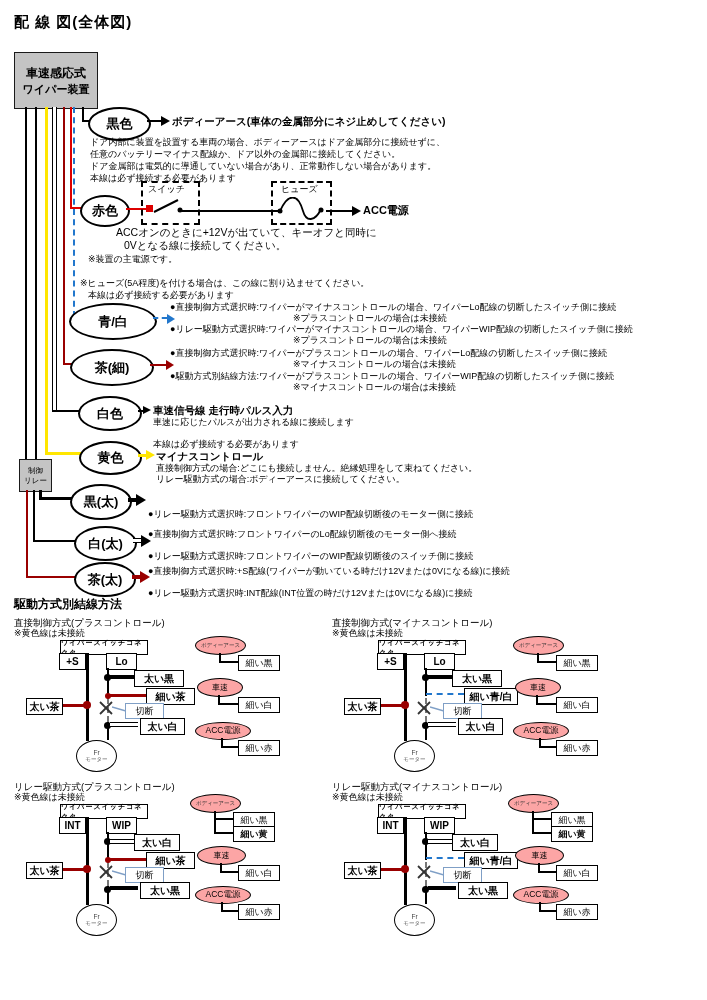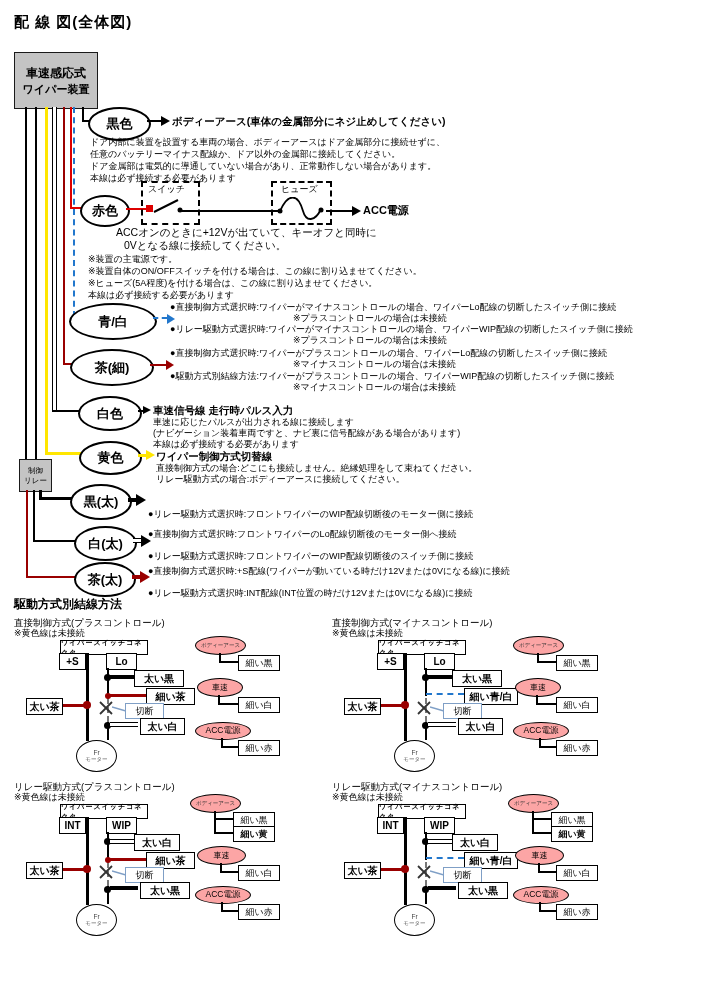--- a/index.html
+++ b/index.html
@@ -118,48 +118,46 @@
     <path d="M4,14 C12,-4 22,-4 27,14 C30,25 39,25 45,12" fill="none" stroke="#000" stroke-width="1.8"></path>
     <circle cx="4" cy="14" r="2.5" fill="#000"></circle>
     <circle cx="45" cy="13" r="2.5" fill="#000"></circle>
   </svg>
   <div class="ln" style="left:326px;top:210px;width:26px;height:2px;background:#000"></div>
   <div class="head" style="left:352px;top:206px;border-top:5px solid transparent;border-bottom:5px solid transparent;border-left:9px solid #000"></div>
   <div class="txt b" style="left:363px;top:204px;font-size:11px">ACC電源</div>
   <div class="txt" style="left:116px;top:226px;font-size:10.5px">ACCオンのときに+12Vが出ていて、キーオフと同時に</div>
   <div class="txt" style="left:124px;top:239px;font-size:10.5px">0Vとなる線に接続してください。</div>
   <div class="txt" style="left:88px;top:254px;font-size:9px">※装置の主電源です。</div>
-  <div class="txt" style="left:88px;top:266px;font-size:9px">※装置自体のON/OFFスイッチを付ける場合は、この線に割り込ませてください。</div>
-  <div class="txt" style="left:88px;top:278px;font-size:9px">※ヒューズ(5A程度)を付ける場合は、この線に割り込ませてください。</div>
+  <div class="txt" style="left:80px;top:278px;font-size:9px">※ヒューズ(5A程度)を付ける場合は、この線に割り込ませてください。</div>
   <div class="txt" style="left:88px;top:290px;font-size:9px">本線は必ず接続する必要があります</div>
 
   <div class="ln" style="left:153px;top:317px;width:14px;height:0;border-top:2.5px dashed #2277cc"></div>
   <div class="head" style="left:167px;top:314px;border-top:5px solid transparent;border-bottom:5px solid transparent;border-left:8px solid #2277cc"></div>
   <div class="txt" style="left:170px;top:302px;font-size:9px">●直接制御方式選択時:ワイパーがマイナスコントロールの場合、ワイパーLo配線の切断したスイッチ側に接続</div>
   <div class="txt" style="left:293px;top:313px;font-size:9px">※プラスコントロールの場合は未接続</div>
   <div class="txt" style="left:170px;top:324px;font-size:9px">●リレー駆動方式選択時:ワイパーがマイナスコントロールの場合、ワイパーWIP配線の切断したスイッチ側に接続</div>
   <div class="txt" style="left:293px;top:335px;font-size:9px">※プラスコントロールの場合は未接続</div>
 
   <div class="ln" style="left:150px;top:364px;width:16px;height:2px;background:#990000"></div>
   <div class="head" style="left:166px;top:360px;border-top:5px solid transparent;border-bottom:5px solid transparent;border-left:8px solid #990000"></div>
   <div class="txt" style="left:170px;top:348px;font-size:9px">●直接制御方式選択時:ワイパーがプラスコントロールの場合、ワイパーLo配線の切断したスイッチ側に接続</div>
   <div class="txt" style="left:293px;top:359px;font-size:9px">※マイナスコントロールの場合は未接続</div>
   <div class="txt" style="left:170px;top:371px;font-size:9px">●駆動方式別結線方法:ワイパーがプラスコントロールの場合、ワイパーWIP配線の切断したスイッチ側に接続</div>
   <div class="txt" style="left:293px;top:382px;font-size:9px">※マイナスコントロールの場合は未接続</div>
 
   <div class="ln" style="left:138px;top:410px;width:6px;height:1.5px;background:#000"></div>
   <div class="head" style="left:143px;top:406px;border-top:4.5px solid transparent;border-bottom:4.5px solid transparent;border-left:8px solid #000"></div>
   <div class="txt b" style="left:153px;top:404px;font-size:10.5px">車速信号線 走行時パルス入力</div>
   <div class="txt" style="left:153px;top:417px;font-size:9px">車速に応じたパルスが出力される線に接続します</div>
-  <div class="txt" style="left:153px;top:428px;font-size:9px">(ナビゲーション装着車両ですと、ナビ裏に信号配線がある場合があります)</div>
   <div class="txt" style="left:153px;top:439px;font-size:9px">本線は必ず接続する必要があります</div>
 
   <div class="ln" style="left:138px;top:454px;width:8px;height:3px;background:#ffe600"></div>
   <div class="head" style="left:146px;top:450px;border-top:5px solid transparent;border-bottom:5px solid transparent;border-left:9px solid #ffe600"></div>
-  <div class="txt b" style="left:156px;top:450px;font-size:10.5px">ワイパー制御方式切替線</div>
+  <div class="txt b" style="left:156px;top:450px;font-size:10.5px">マイナスコントロール</div>
   <div class="txt" style="left:156px;top:463px;font-size:9px">直接制御方式の場合:どこにも接続しません。絶縁処理をして束ねてください。</div>
   <div class="txt" style="left:156px;top:474px;font-size:9px">リレー駆動方式の場合:ボディーアースに接続してください。</div>
 
   <div class="ln" style="left:128px;top:498px;width:8px;height:4px;background:#000"></div>
   <div class="head" style="left:136px;top:494px;border-top:6px solid transparent;border-bottom:6px solid transparent;border-left:10px solid #000"></div>
   <div class="txt" style="left:148px;top:509px;font-size:9px">●リレー駆動方式選択時:フロントワイパーのWIP配線切断後のモーター側に接続</div>
 
   <div class="wwire" style="left:133px;top:538px;width:8px;height:3px"></div>
   <div class="head" style="left:141px;top:535px;border-top:6px solid transparent;border-bottom:6px solid transparent;border-left:10px solid #000"></div>
   <div class="txt" style="left:148px;top:529px;font-size:9px">●直接制御方式選択時:フロントワイパーのLo配線切断後のモーター側へ接続</div>

